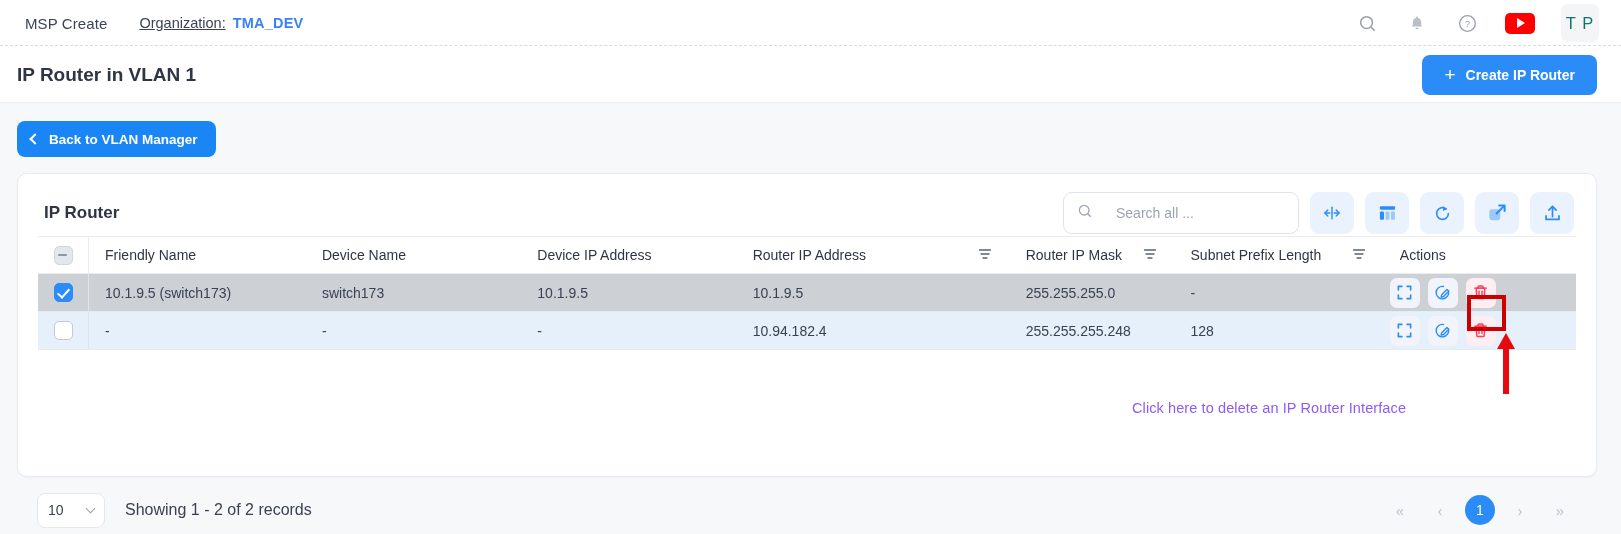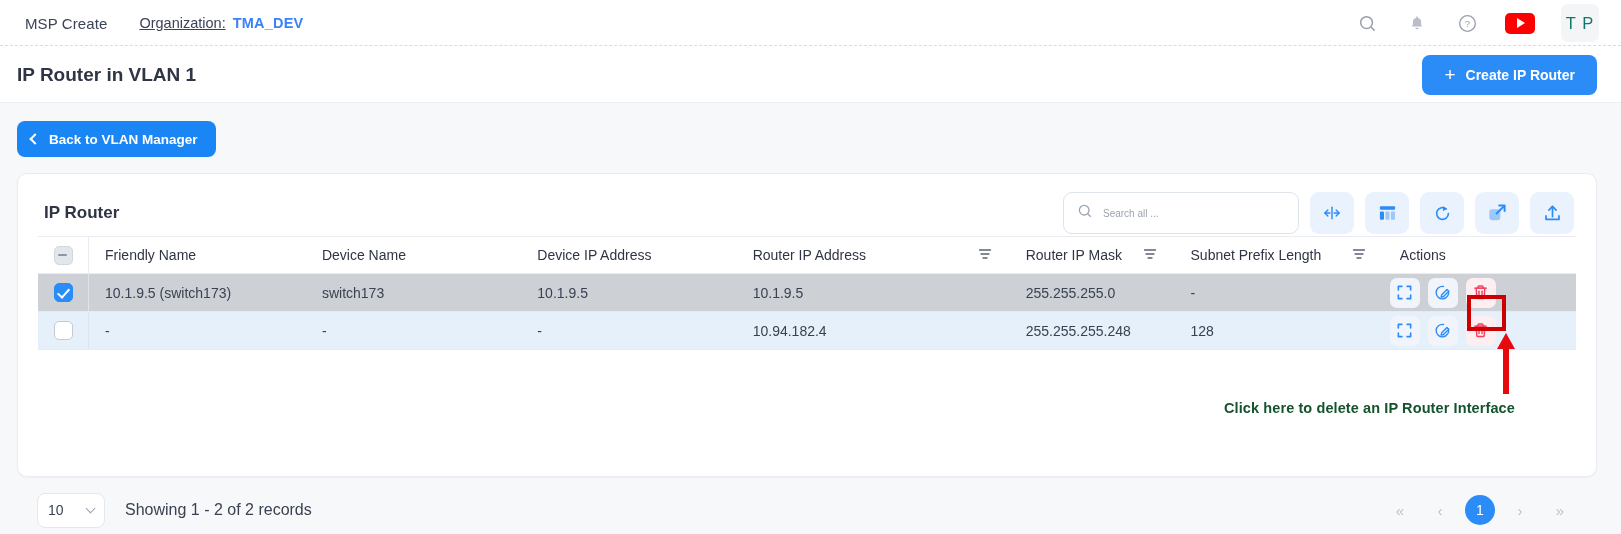--- a/index.html
+++ b/index.html
@@ -181,25 +181,26 @@
     border-radius: 9px;
     display: flex;
     align-items: center;
     padding: 0 13px;
     gap: 10px;
     background: #fff;
   }
   .search-box input {
     border: none;
     outline: none;
-    font-size: 10px;
+    font-size: 14px;
     font-family: "Liberation Sans", sans-serif;
     color: #4a5163;
     width: 100%;
     background: transparent;
+    margin-left: 13px;
   }
   .search-box input::placeholder { color: #9ca3b0; }
   .tool-btn {
     width: 44px; height: 42px;
     background: #eaf2fe;
     border: none;
     border-radius: 9px;
     display: flex; align-items: center; justify-content: center;
     cursor: pointer;
   }
@@ -333,25 +334,25 @@
     background: #2b8cf7;
     color: #fff;
     border-radius: 50%;
     width: 30px;
     font-size: 14px;
   }
 
   
   .anno-text {
     position: absolute;
-    left: 1224px;
+    left: 1132px;
     top: 400px;
     font-size: 14.5px;
-    font-weight: bold;
-    color: #14532d;
+    font-weight: normal;
+    color: #8b5cf6;
     white-space: nowrap;
     letter-spacing: .1px;
   }
   .anno-box {
     position: absolute;
     left: 1467px;
     top: 295px;
     width: 39px;
     height: 36px;
     border: 4px solid #cc0000;

